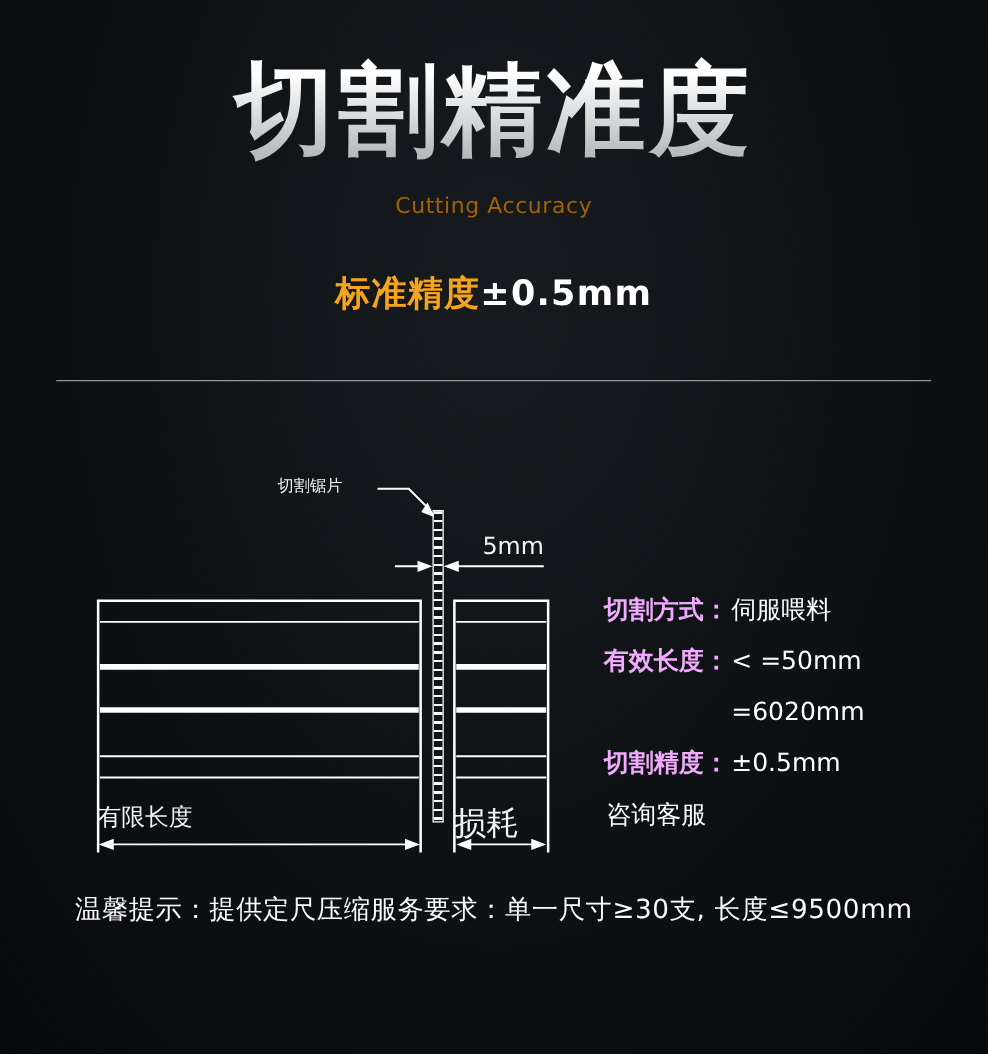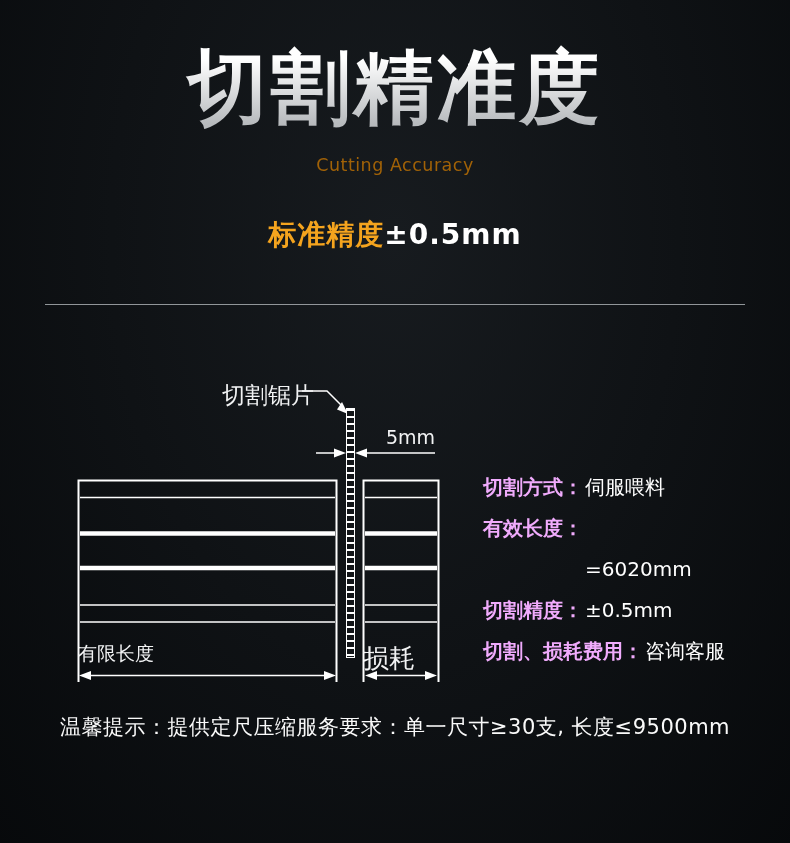--- a/index.html
+++ b/index.html
@@ -29,21 +29,21 @@
     position:absolute;top:216px;left:0;width:100%;
     text-align:center;font-size:28px;font-weight:700;letter-spacing:1px;
   }
   .highlight-label{color:#F5A41E;}
   .highlight-value{color:#ffffff;}
   .divider{
     position:absolute;top:304px;left:45px;width:700px;height:1px;
     background:#a8adb0;opacity:0.85;
   }
   .diagram-label{position:absolute;color:#f2f3f4;}
-  .blade-label{left:222px;top:380px;font-size:23px;}
+  .blade-label{left:222px;top:380px;font-size:13px;}
   .kerf-label{left:386px;top:426px;font-size:19px;}
   .material-label{left:78px;top:641px;width:259px;font-size:19px;}
   .waste-label{left:363px;top:641px;width:76px;text-align:left;font-size:26px;}
   .saw-blade{
     position:absolute;left:346px;top:408px;width:9px;height:250px;
     box-sizing:border-box;border:1.5px solid #ffffff;
     background:repeating-linear-gradient(180deg,#ffffff 0px,#ffffff 2px,#121518 2px,#121518 7px);
   }
   .diagram-svg{position:absolute;left:0;top:0;width:790px;height:843px;}
   .spec-row{
@@ -122,27 +122,27 @@
 <div class="diagram-label kerf-label">5mm</div>
 <div class="diagram-label material-label">有限长度</div>
 <div class="diagram-label waste-label">损耗</div>
 
 <div class="spec-row" style="top:474px">
   <span class="spec-label">切割方式：</span>
   <span class="spec-value">伺服喂料</span>
 </div>
 <div class="spec-row" style="top:515px">
   <span class="spec-label">有效长度：</span>
+  <span class="spec-value">&lt; =50mm</span>
 </div>
 <div class="spec-row indent" style="top:556px">
   <span class="spec-label"></span>
   <span class="spec-value">=6020mm</span>
 </div>
 <div class="spec-row" style="top:597px">
   <span class="spec-label">切割精度：</span>
   <span class="spec-value">±0.5mm</span>
 </div>
 <div class="spec-row" style="top:638px">
-  <span class="spec-label">切割、损耗费用：</span>
   <span class="spec-value">咨询客服</span>
 </div>
 
 <div class="footer-note">温馨提示：提供定尺压缩服务要求：单一尺寸≥30支, 长度≤9500mm</div>
 
 </body></html>

